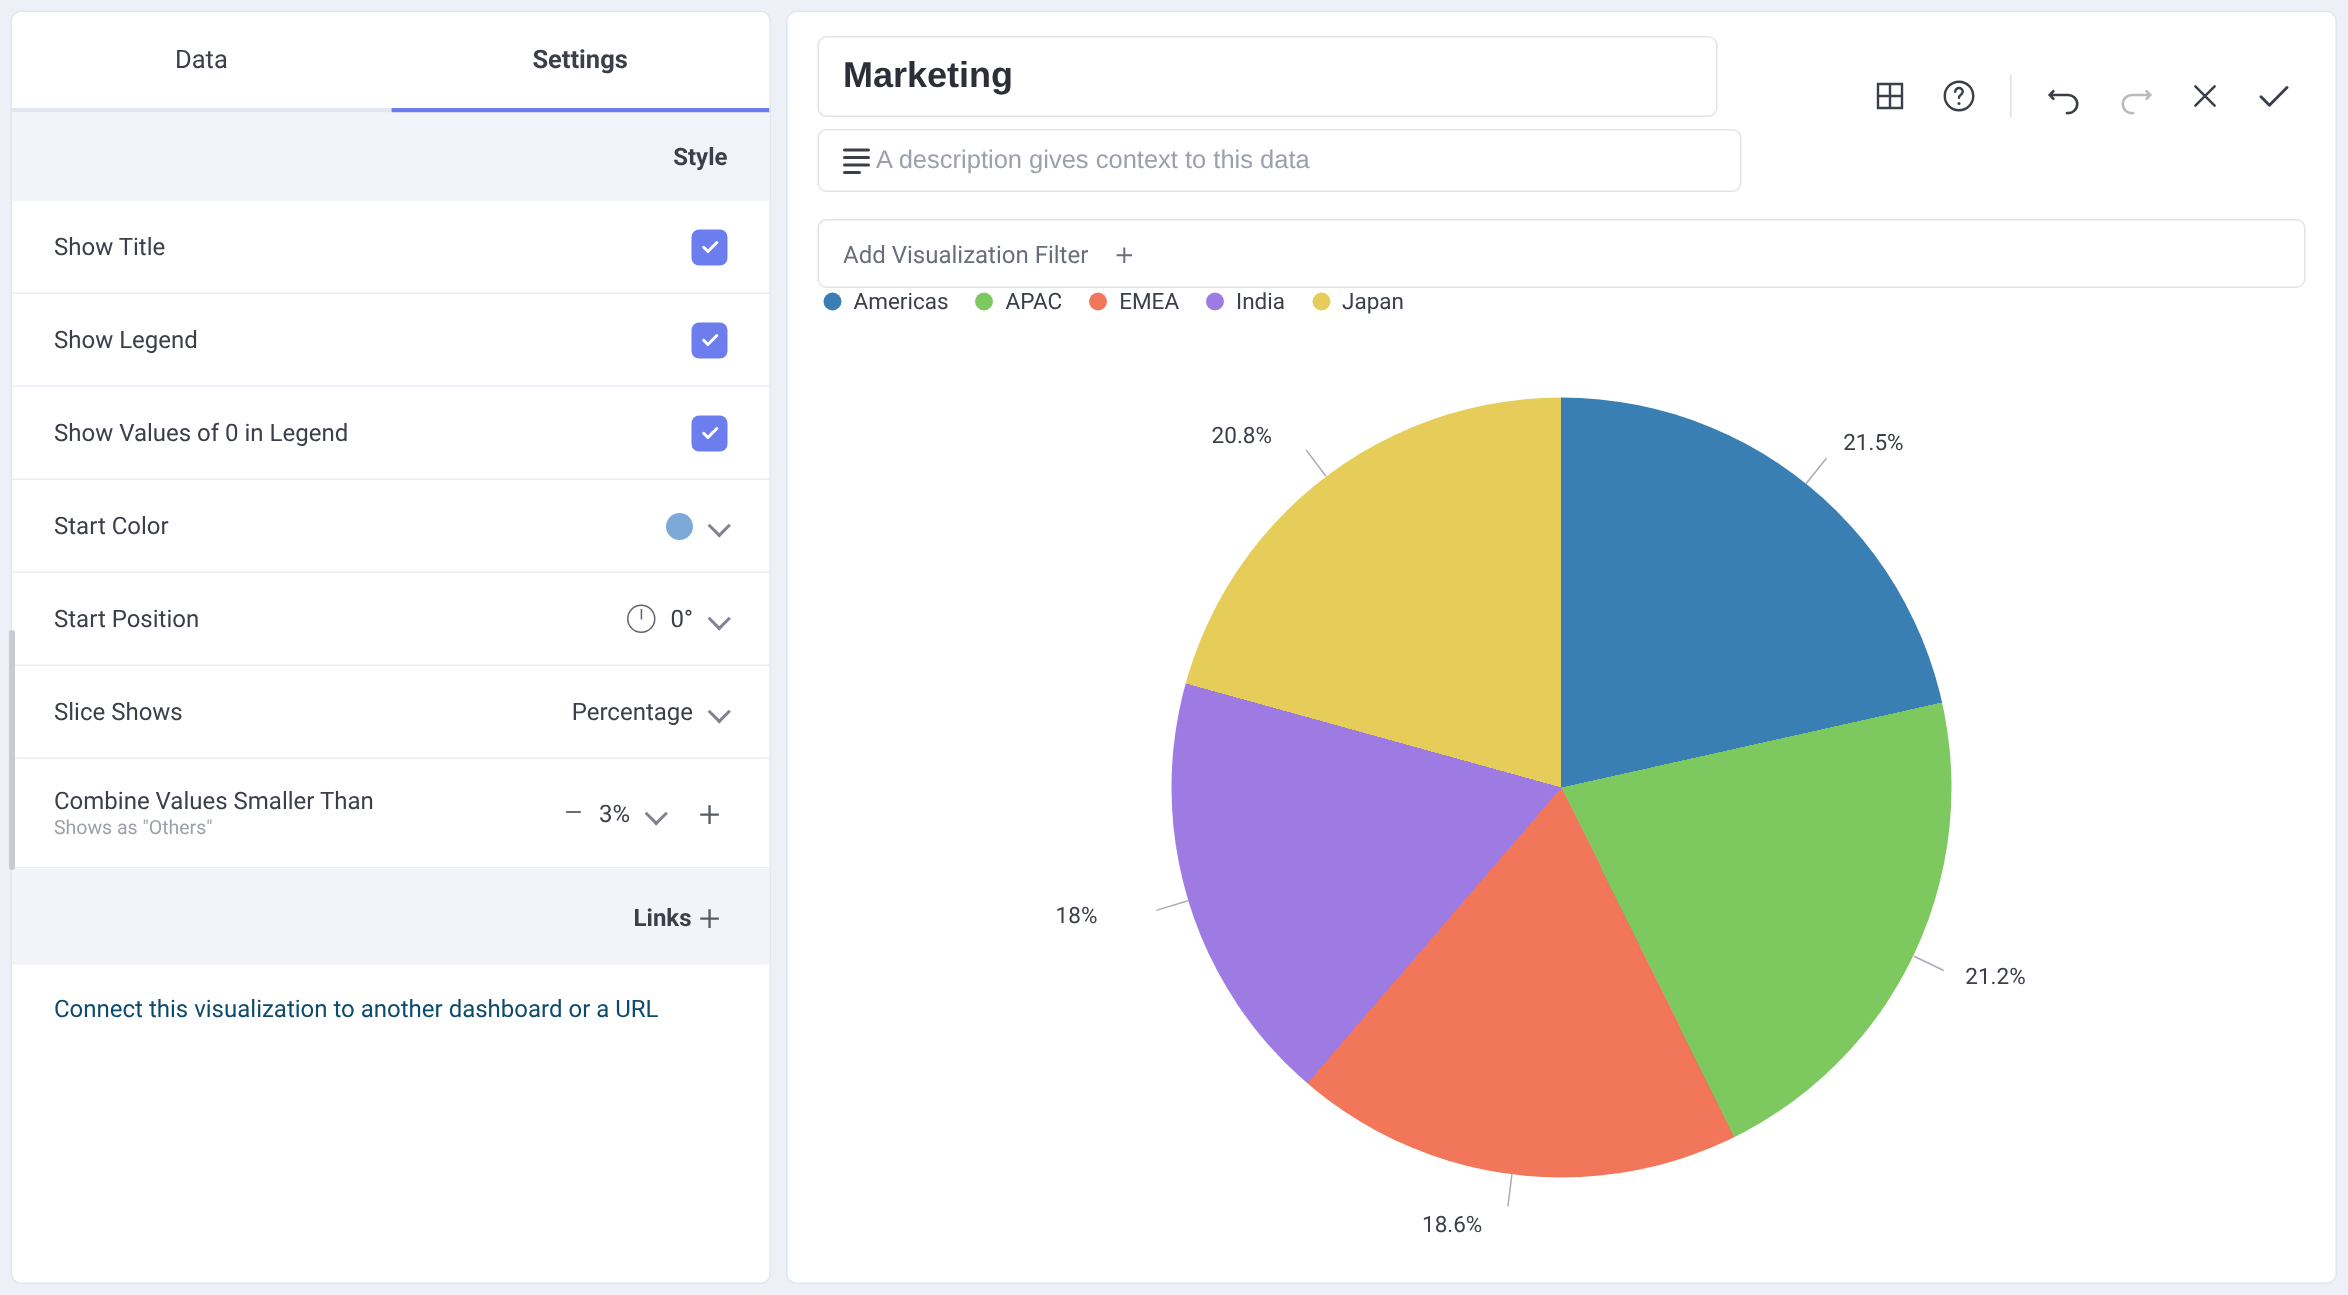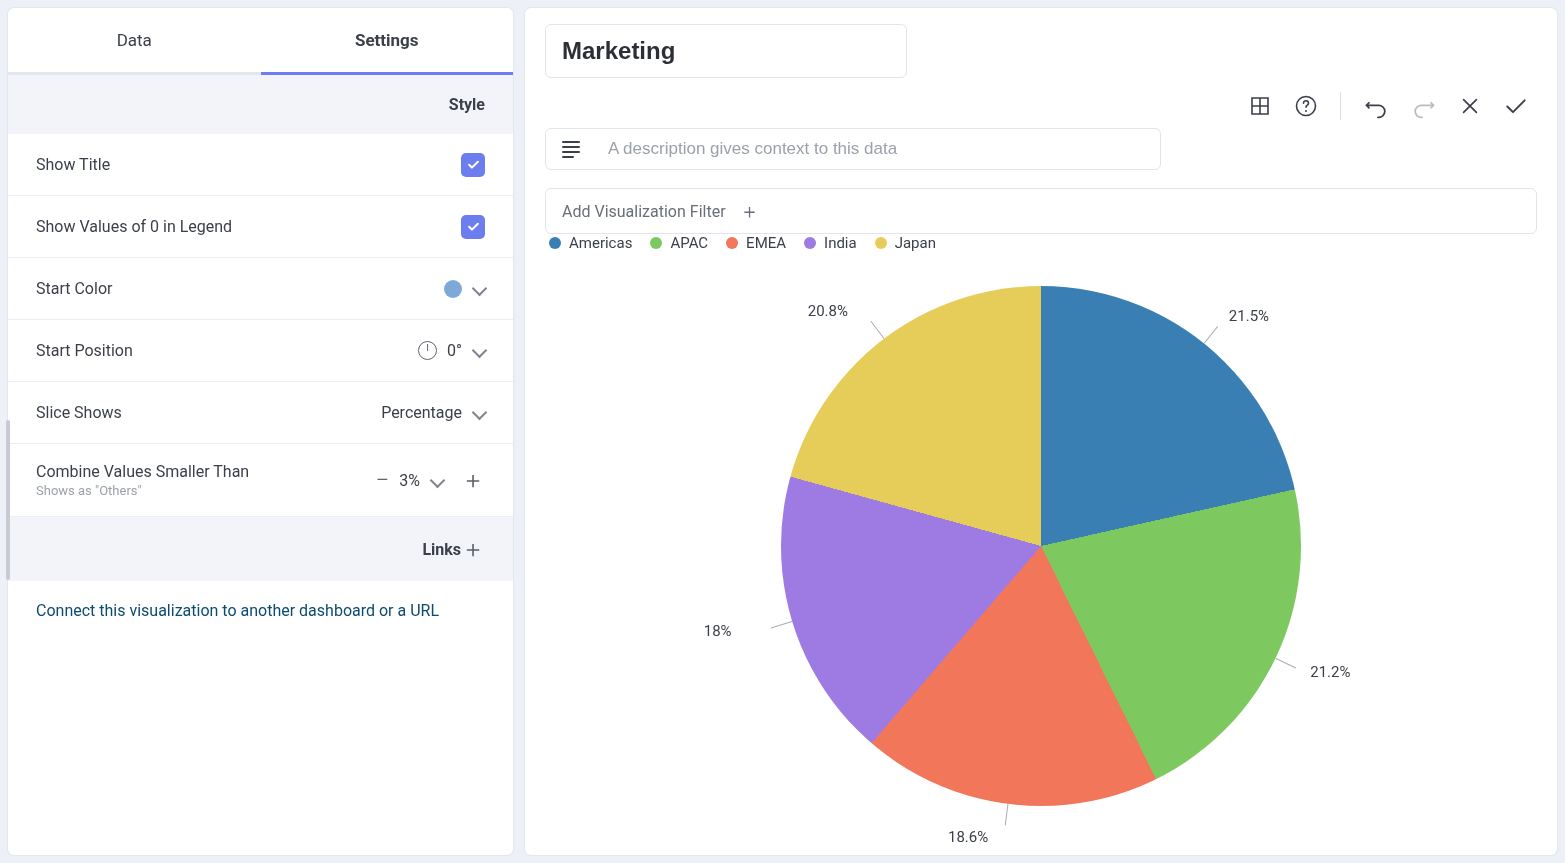--- a/index.html
+++ b/index.html
@@ -30,27 +30,27 @@
   .val-text { font-size:16px; color:#3b3f4a; }
   .thin-icon { font-size:24px; color:#5a5e69; cursor:pointer; font-weight:300; line-height:1; }
 
   .links-desc { padding: 20px 28px; font-size: 16px; color:#0c4a6e; }
 
   .scroll-indicator { position:absolute; left:6px; top:420px; width:4px; height:160px; background:#c8cad4; border-radius:3px; }
 
   
   .right-panel { flex: 1; background: #fff; border-radius: 6px; box-shadow: 0 0 0 1px #e3e5ef; padding: 16px 20px; display:flex; flex-direction:column; position:relative; }
 
-  .topbar { display:flex; align-items:flex-start; gap:14px;flex-direction:column; }
+  .topbar { display:flex; align-items:flex-end; gap:14px; }
   .title-input { flex:1; border:1px solid #e2e4ed; border-radius:6px; padding:12px 16px; font-size:24px; font-weight:700; color:#2d2f38; max-width:600px;}
   .tool-icons { display:flex; align-items:center; gap:22px; color:#3b3f4a; margin-left:auto; padding-right:8px;}
   .tool-icons .sep { width:1px; height:28px; background:#dcdfe8; }
   .tool-icons span, .tool-icons svg { cursor:pointer; }
 
-  .desc-row { display:flex; align-items:center; gap:28px; border:1px solid #e2e4ed; border-radius:6px; padding:10px 16px; margin-top:8px; max-width:616px;}
+  .desc-row { display:flex; align-items:center; gap:4px; border:1px solid #e2e4ed; border-radius:6px; padding:10px 16px; margin-top:8px; max-width:616px;}
   .desc-row .hamburger { display:flex; flex-direction:column; gap:3px; }
   .desc-row .hamburger div { width:18px; height:2px; background:#3b3f4a; border-radius:1px; }
   .desc-input { border:none; outline:none; font-size:17px; color:#3b3f4a; flex:1; }
   .desc-input::placeholder { color:#9ca0ac; }
 
   .filter-btn { display:inline-flex; align-items:center; gap:14px; border:1px solid #e2e4ed; border-radius:6px; padding:12px 16px; margin-top:18px; font-size:16px; color:#6a6e79; cursor:pointer; }
 
   
   .legend { display:flex; align-items:center; gap:18px; font-size:15px; color:#3b3f4a; padding-left:4px;}
   .legend-item { display:flex; align-items:center; gap:8px; }
@@ -79,20 +79,28 @@
 
   <div class="row">
     <span class="row-label">Show Title</span>
     <div class="checkbox">
       <svg viewBox="0 0 24 24">
           <path fill="none" stroke="#fff" stroke-width="3.2" stroke-linecap="round" stroke-linejoin="round" d="M5 12.5l4.5 4.5L19 7.5"></path>
         </svg>
     </div>
   </div>
 
+  <div class="row">
+    <span class="row-label">Show Legend</span>
+    <div class="checkbox">
+      <svg viewBox="0 0 24 24">
+          <path fill="none" stroke="#fff" stroke-width="3.2" stroke-linecap="round" stroke-linejoin="round" d="M5 12.5l4.5 4.5L19 7.5"></path>
+        </svg>
+    </div>
+  </div>
 
   <div class="row">
     <span class="row-label">Show Values of 0 in Legend</span>
     <div class="checkbox">
       <svg viewBox="0 0 24 24">
           <path fill="none" stroke="#fff" stroke-width="3.2" stroke-linecap="round" stroke-linejoin="round" d="M5 12.5l4.5 4.5L19 7.5"></path>
         </svg>
     </div>
   </div>
 

